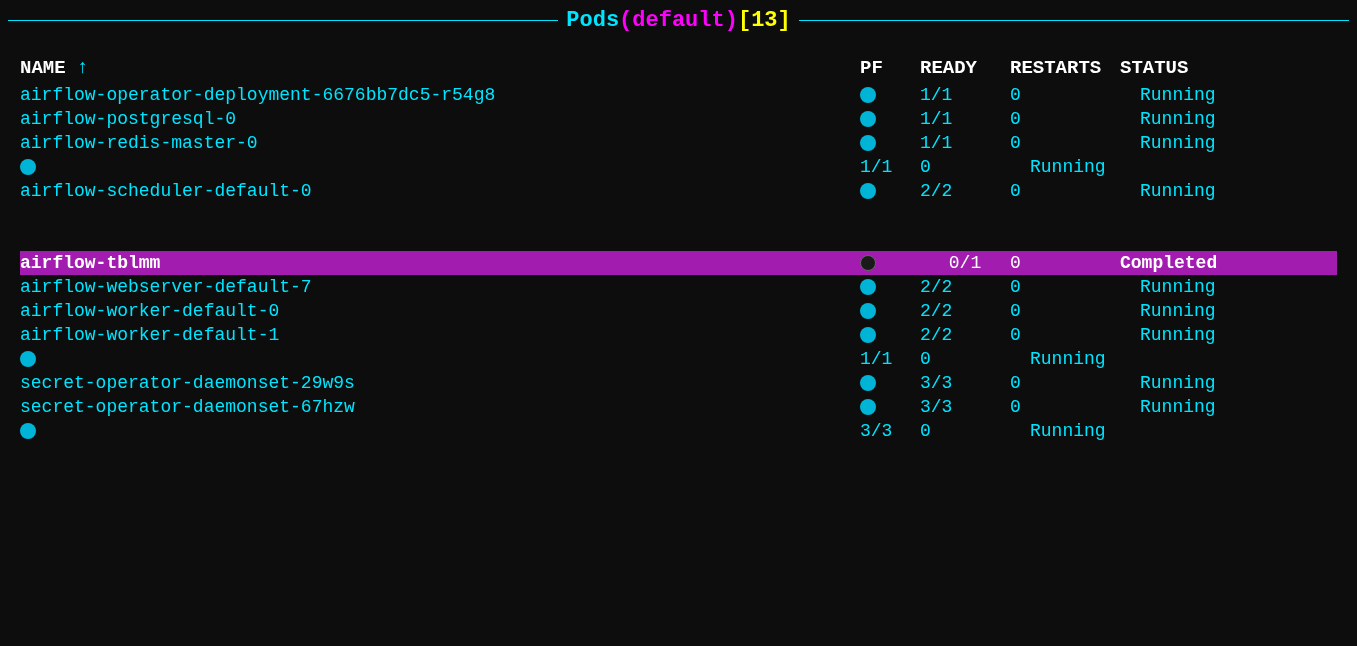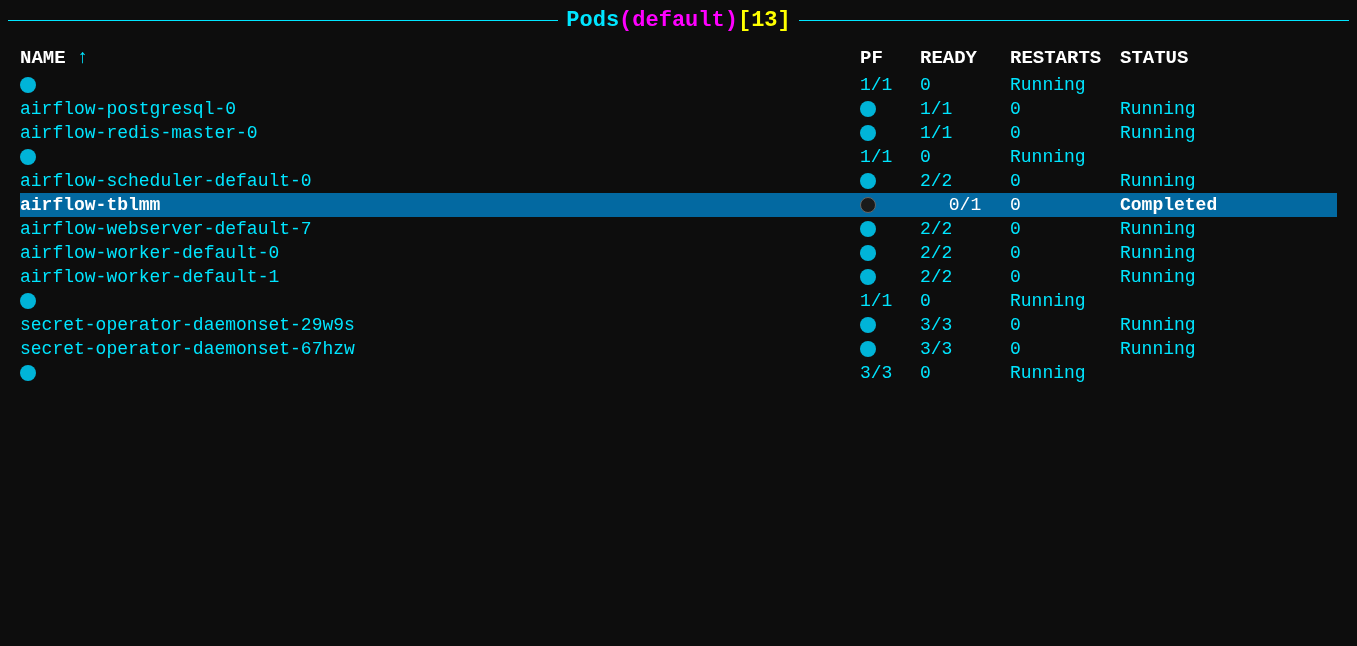--- a/index.html
+++ b/index.html
@@ -50,41 +50,43 @@
       padding: 4px 20px 10px 20px;
     }
 
     .col-headers {
       display: grid;
       grid-template-columns: 840px 60px 90px 110px 120px;
       padding: 6px 0 4px 0;
       font-size: 19px;
       color: #ffffff;
       font-weight: bold;
+      margin-top: 10px;
     }
 
     .col-headers .col-name {
       color: #ffffff;
     }
 
     .col-headers .sort-arrow {
       color: #00e5ff;
     }
 
     .pod-row {
       display: grid;
       grid-template-columns: 840px 60px 90px 110px 120px;
       align-items: center;
       padding: 2px 0;
       font-size: 18px;
     }
 
     .pod-row.selected {
-      background: #0369a1;
-      color: #ffffff;
+      background: #a21caf;
+      color: #ffffff;
+      margin-top: 48px;
     }
 
     .pod-row .pod-name {
       color: #00e5ff;
     }
 
     .pod-row.selected .pod-name {
       color: #ffffff;
       font-weight: bold;
     }
@@ -115,20 +117,21 @@
     .pod-row .restarts {
       color: #00e5ff;
     }
 
     .pod-row.selected .restarts {
       color: #ffffff;
     }
 
     .pod-row .status-running {
       color: #00e5ff;
+      margin-left: 20px;
     }
 
     .pod-row .status-completed {
       color: #ffffff;
       font-weight: bold;
     }
 
     .pf-cell {
       display: flex;
       align-items: center;
@@ -154,20 +157,21 @@
         <span class="sort-arrow">↑</span>
       </div>
       <div>PF</div>
       <div>READY</div>
       <div>RESTARTS</div>
       <div>STATUS</div>
     </div>
 
     <div id="pods-list">
         <div class="pod-row">
+      <div class="pod-name">airflow-operator-deployment-6676bb7dc5-r54g8</div>
       <div class="pf-cell">
         <span class="pf-dot" style="background:#00b4d8;"></span>
       </div>
       <div class="ready">1/1</div>
       <div class="restarts">0</div>
       <div class="status-running">Running</div>
     </div>
         <div class="pod-row">
       <div class="pod-name">airflow-postgresql-0</div>
       <div class="pf-cell">

